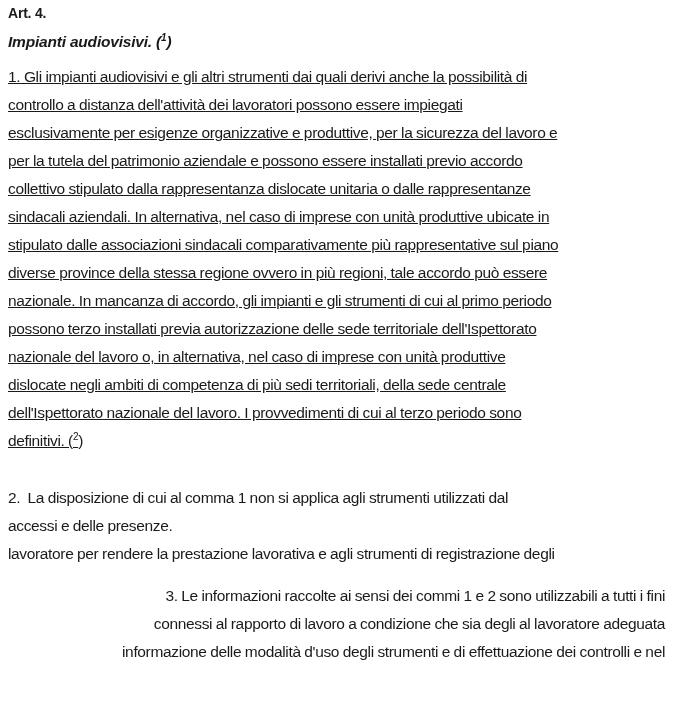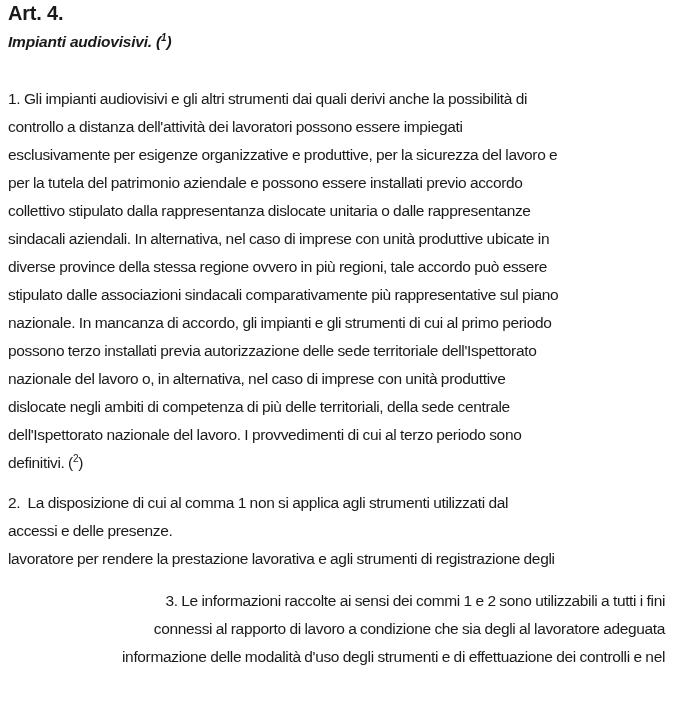--- a/index.html
+++ b/index.html
@@ -12,21 +12,21 @@
       height: 707px;
       overflow: hidden;
       font-family: "Liberation Sans", "DejaVu Sans", sans-serif;
       color: #1a1a1a;
     }
     .doc {
       padding: 0 8px;
     }
     .art-num {
       font-weight: bold;
-      font-size: 20px;
+      font-size: 14px;
       line-height: 20px;
       margin: 3px 0 0 0;
       letter-spacing: -0.2px;
     }
     .art-title {
       font-weight: bold;
       font-size: 15.5px;
       line-height: 20px;
       margin: 9px 0 0 0;
       letter-spacing: -0.2px;
@@ -37,45 +37,45 @@
       vertical-align: 6px;
       line-height: 0;
     }
     .comma {
       font-size: 15.5px;
       line-height: 28px;
       margin: 0;
       letter-spacing: -0.35px;
       word-spacing: -0.3px;
     }
-    .comma-1 { margin-top: 33px; }
-    .comma-2 { margin-top: 12px; }
+    .comma-1 { margin-top: 11px; text-decoration: underline; }
+    .comma-2 { margin-top: 29px; }
     .comma-3 { margin-top: 14px; text-align: right; }
     .line { display: block; white-space: nowrap; }
   </style>
 </head>
 <body>
 
 <div class="doc">
   <p class="art-num">Art. 4.</p>
   <p class="art-title"><span>Impianti audiovisivi.</span><span> (</span><sup>1</sup><span>)</span></p>
 
   <p class="comma comma-1">
     <span class="line">1. Gli impianti audiovisivi e gli altri strumenti dai quali derivi anche la possibilità di</span>
     <span class="line">controllo a distanza dell'attività dei lavoratori possono essere impiegati</span>
     <span class="line">esclusivamente per esigenze organizzative e produttive, per la sicurezza del lavoro e</span>
     <span class="line">per la tutela del patrimonio aziendale e possono essere installati previo accordo</span>
     <span class="line">collettivo stipulato dalla rappresentanza dislocate unitaria o dalle rappresentanze</span>
     <span class="line">sindacali aziendali. In alternativa, nel caso di imprese con unità produttive ubicate in</span>
+    <span class="line">stipulato dalle associazioni sindacali comparativamente più rappresentative sul piano</span>
     <span class="line">diverse province della stessa regione ovvero in più regioni, tale accordo può essere</span>
-    <span class="line">stipulato dalle associazioni sindacali comparativamente più rappresentative sul piano</span>
     <span class="line">nazionale. In mancanza di accordo, gli impianti e gli strumenti di cui al primo periodo</span>
     <span class="line">possono terzo installati previa autorizzazione delle sede territoriale dell'Ispettorato</span>
     <span class="line">nazionale del lavoro o, in alternativa, nel caso di imprese con unità produttive</span>
-    <span class="line">dislocate negli ambiti di competenza di più delle territoriali, della sede centrale</span>
+    <span class="line">dislocate negli ambiti di competenza di più sedi territoriali, della sede centrale</span>
     <span class="line">dell'Ispettorato nazionale del lavoro. I provvedimenti di cui al terzo periodo sono</span>
     <span class="line"><span>definitivi. (</span><sup>2</sup><span>)</span></span>
   </p>
 
   <p class="comma comma-2">
     <span class="line" style="white-space: pre;">2.  La disposizione di cui al comma 1 non si applica agli strumenti utilizzati dal</span>
     <span class="line">accessi e delle presenze.</span>
     <span class="line">lavoratore per rendere la prestazione lavorativa e agli strumenti di registrazione degli</span>
   </p>
 

